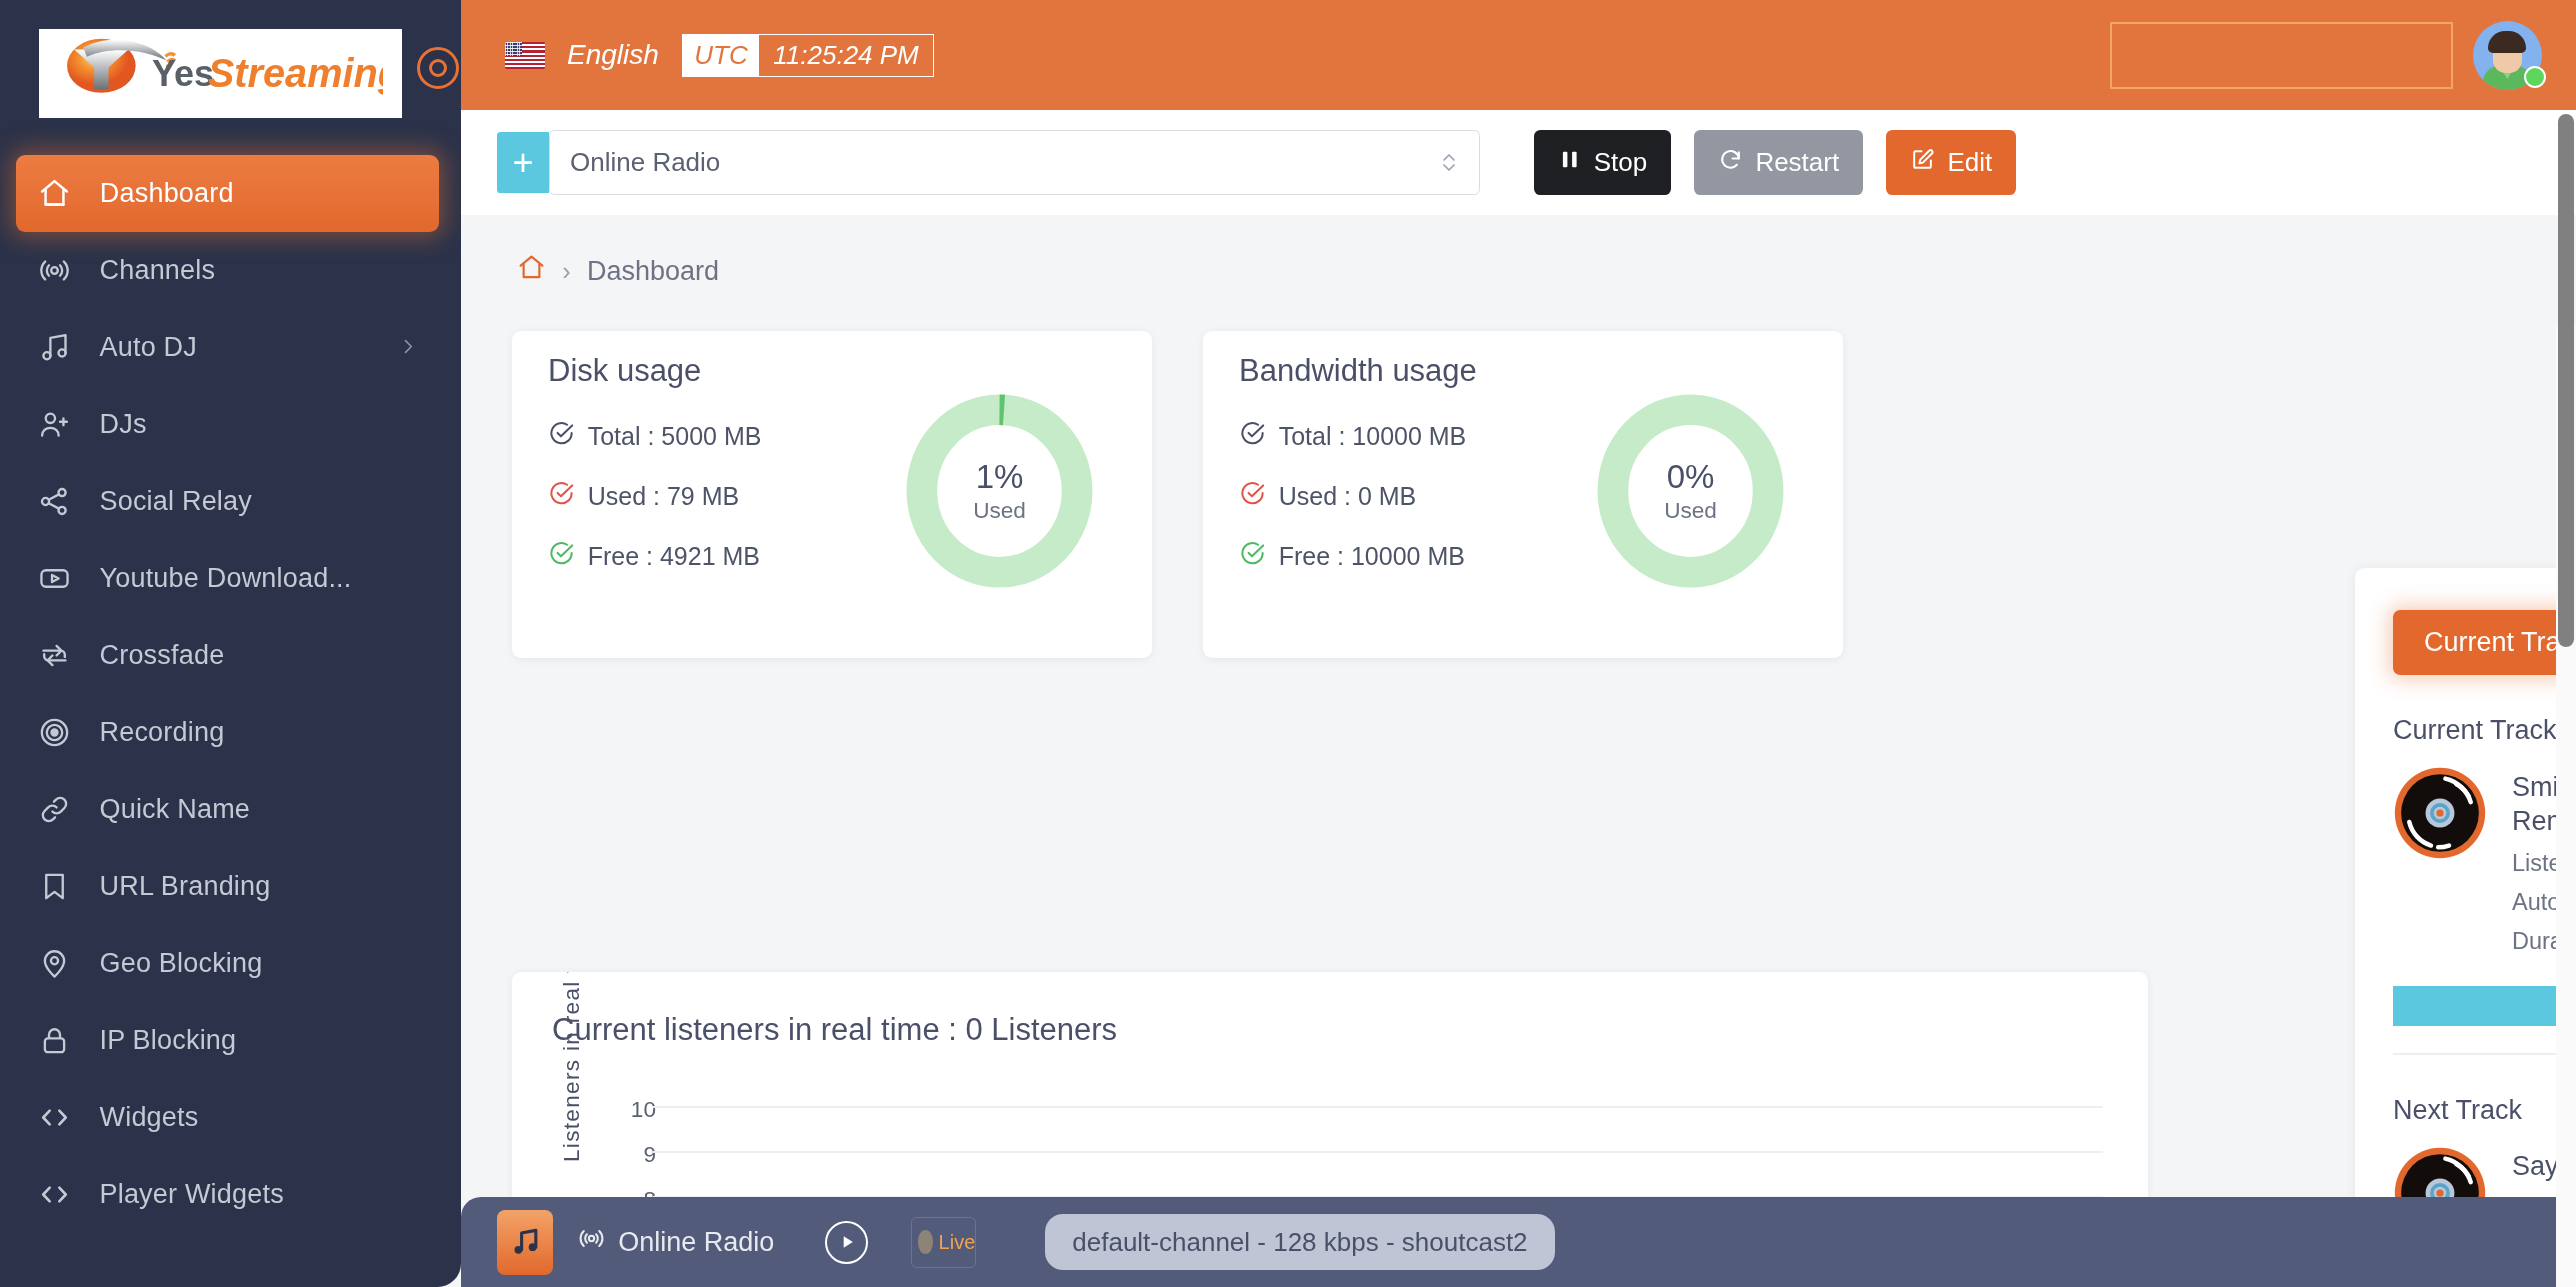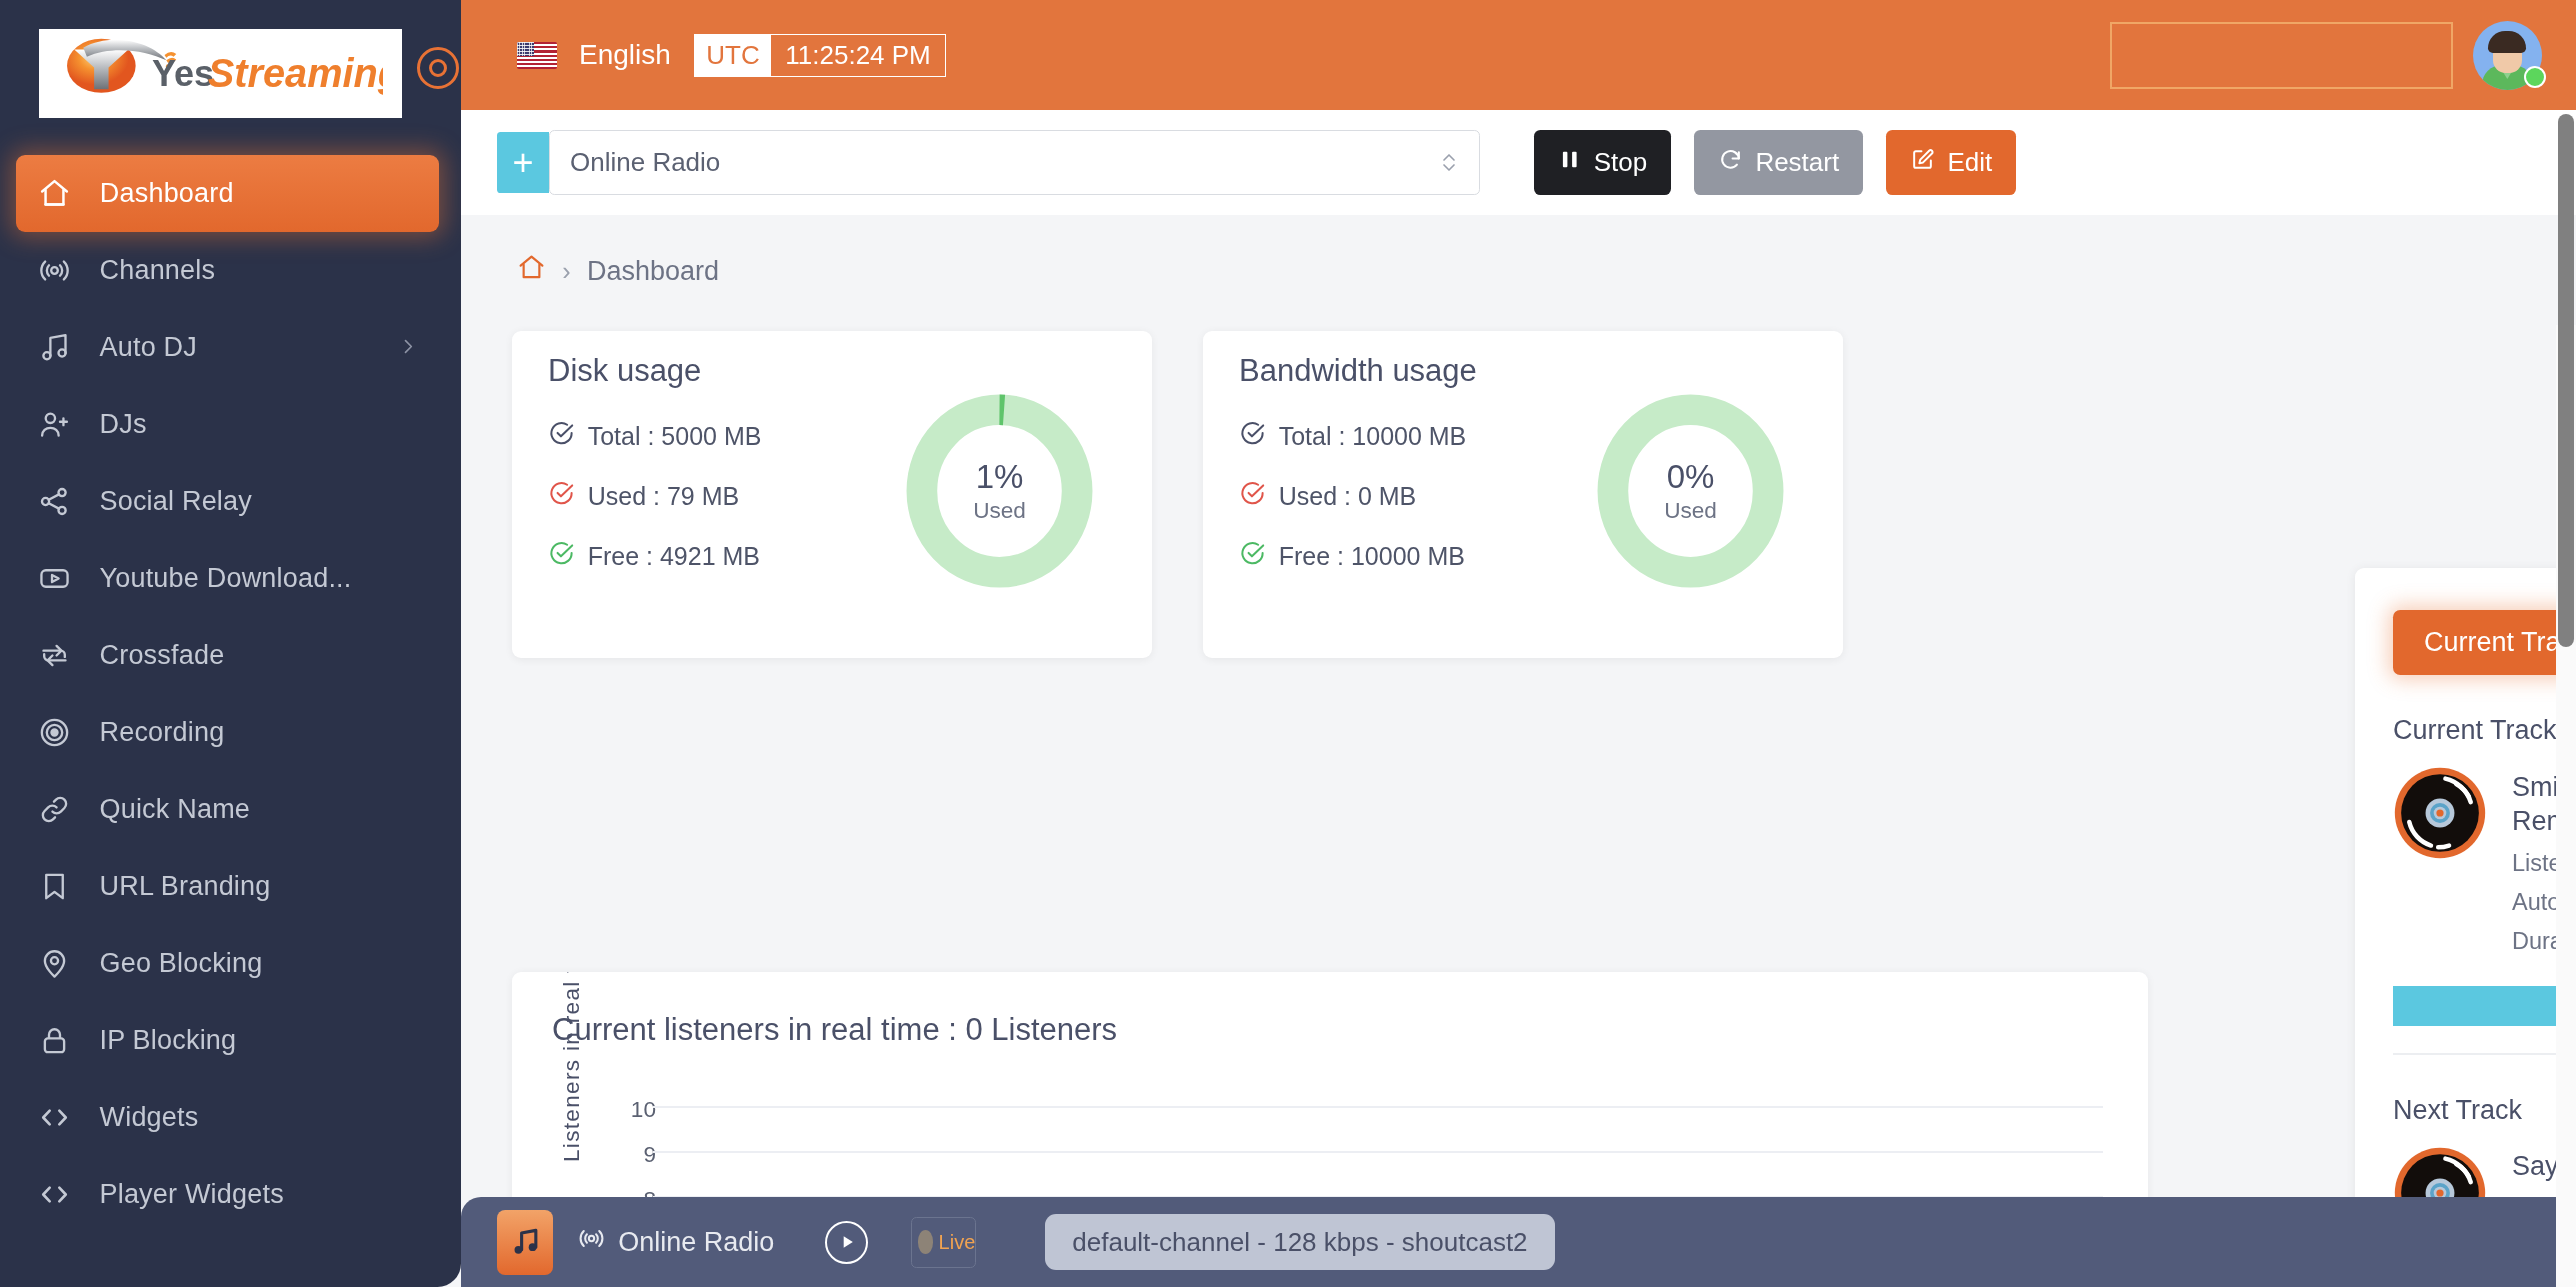--- a/index.html
+++ b/index.html
@@ -85,23 +85,24 @@
     background: #f4f5f7;
     display: flex; flex-direction: column;
     overflow: hidden;
   }
 
   
   .topbar {
     height: 110px;
     background: #e2753d;
     display: flex; align-items: center;
-    padding: 0 0 0 56px;
+    padding: 0 0 0 44px;
     flex: 0 0 110px;
     position: relative;
+    font-style: italic;
   }
   .flag {
     width: 40px; height: 27px;
     position: relative; overflow: hidden;
     border-radius: 1.8px;
     flex: 0 0 40px;
   }
   .flag .stripes { position: absolute; inset: 0;
     background: repeating-linear-gradient(180deg,#b22234 0 2.1px,#ffffff 2.1px 4.2px); }
   .flag .canton { position: absolute; left:0; top:0; width: 17px; height: 14.5px;
@@ -324,21 +325,21 @@
   }
   .pb-live {
     margin-left: 43px; width: 65px; height: 51px;
     border: 1.8px solid #6b748f; border-radius: 5.4px;
     display: flex; align-items: center; gap: 5.4px; padding-left: 5.4px;
   }
   .pb-live .knob { width: 23.5px; height: 23.5px; border-radius: 50%; background: #8d8377; }
   .pb-live .lv { color: #f0a351; font-size: 20px; }
   .pb-channel {
     margin-left: 69px; height: 56px; background: #bfc5d4;
-    border-radius: 11px; display: flex; align-items: center;
+    border-radius: 18px; display: flex; align-items: center;
     padding: 0 27px; color: #4a5068; font-size: 26px;
   }
 
   
   .scrollbar-track {
     position: absolute; right: 0; top: 110px; width: 20px; bottom: 0;
     background: #fafafa; z-index: 25;
   }
   .scrollbar-thumb {
     position: absolute; right: 1.8px; top: 114px; width: 16.3px; height: 533px;

